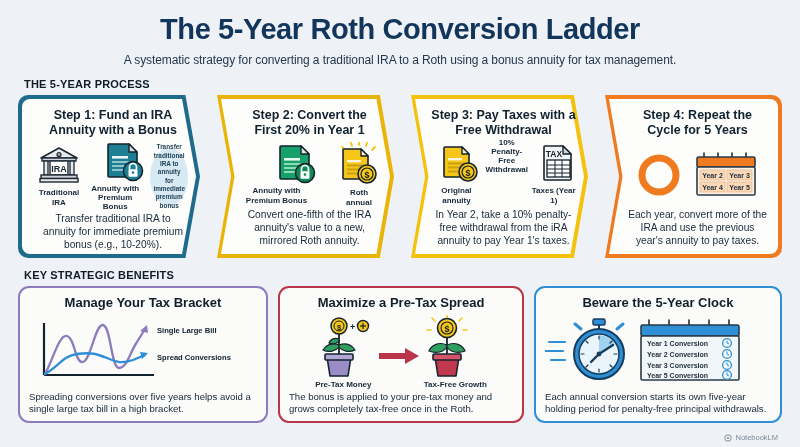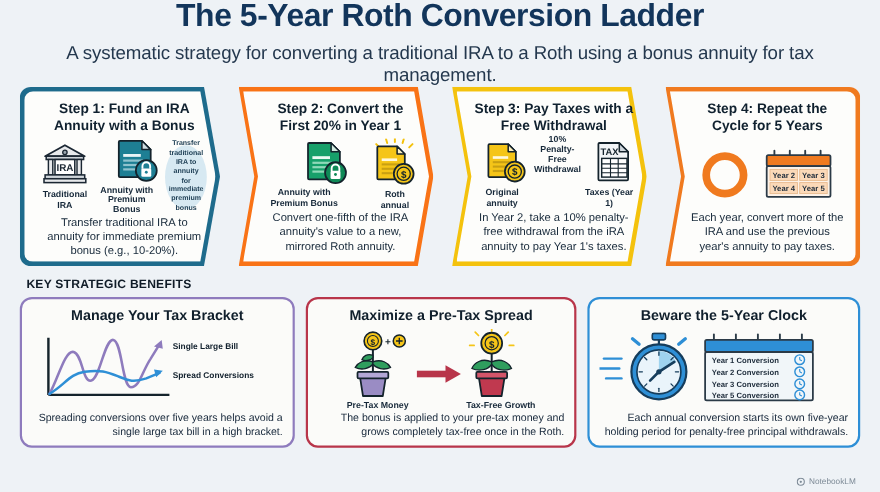--- a/index.html
+++ b/index.html
@@ -9,25 +9,25 @@
     font-family: "Liberation Sans", sans-serif;
     color: #1b2a3a;
     overflow: hidden;
     position: relative;
   }
   .page { width: 800px; height: 447px; position: relative; padding: 0 18px; }
 
   
   .title {
     text-align: center; font-size: 29px; font-weight: bold;
-    color: #12355b; letter-spacing: -0.4px; 
+    color: #12355b; letter-spacing: -0.4px; padding-top: 14px;
     line-height: 1.1;
   }
   .subtitle {
-    text-align: center; font-size: 17px; color: #24384e;
+    text-align: center; font-size: 12px; color: #24384e;
     margin-top: 7px; letter-spacing: -0.1px;
   }
   .section-label {
     font-size: 11px; font-weight: bold; letter-spacing: 0.2px;
     color: #101c28; margin: 11px 0 5px 6px; text-transform: uppercase;
   }
 
   
   .steps { display: flex; align-items: stretch; gap: 17px; height: 163px; }
   .step {
@@ -77,40 +77,41 @@
     flex: 1; background: #fbfbf9; border-radius: 11px;
     border: 2px solid #a21caf; padding: 7px 9px 6px;
     display: flex; flex-direction: column; align-items: center;
   }
   .bcard-title {
     font-size: 13px; font-weight: bold; text-align: center;
     color: #101f2c; margin-bottom: 2px;
   }
   .bcard-art { flex: 1; display: flex; align-items: center; justify-content: center; width: 100%; }
   .bcard-desc {
-    font-size: 9.6px; text-align: right; line-height: 1.25; color: #16273a;
+    font-size: 9.6px; text-align: left; line-height: 1.25; color: #16273a;
   }
 
   .legend-txt { font-size: 7.6px; font-weight: bold; fill: #101f2c; }
   .cal-txt { font-size: 7px; font-weight: bold; fill: #1d2b3a; }
 
   .footer {
     position: absolute; right: 22px; bottom: 5px;
     font-size: 7.5px; color: #7d8a96; display: flex; align-items: center; gap: 3px;
   }
   svg { display: block; }
 </style>
 </head>
 <body>
 
 <div class="page">
 
   <div class="title">The 5-Year Roth Conversion Ladder</div>
   <div class="subtitle">A systematic strategy for converting a traditional IRA to a Roth using a bonus annuity for tax management.</div>
 
+  <div class="section-label">THE 5-YEAR PROCESS</div>
 
   <div class="steps">
 
     <div class="step first" style="background:#1e6b8c">
       <div class="step-inner"></div>
       <div class="step-content">
         <div class="step-title">Step 1: Fund an IRA Annuity with a Bonus</div>
         <div class="step-icons">
           <div class="icon-block">
             <svg width="42" height="40" viewBox="0 0 42 40">
@@ -140,21 +141,21 @@
               <circle cx="27" cy="30.6" r="1.3" fill="#1e7f94"></circle>
             </svg>
             <div class="icon-cap">Annuity with Premium Bonus</div>
           </div>
           <div class="bubble">Transfer traditional IRA to annuity for immediate premium bonus</div>
         </div>
         <div class="step-desc">Transfer traditional IRA to annuity for immediate premium bonus (e.g., 10-20%).</div>
       </div>
     </div>
 
-    <div class="step" style="background:#f97316">
+    <div class="step" style="background:#eab308">
       <div class="step-inner"></div>
       <div class="step-content">
         <div class="step-title">Step 2: Convert the First 20% in Year 1</div>
         <div class="step-icons" style="gap:20px">
           <div class="icon-block">
             <svg width="38" height="40" viewBox="0 0 38 40">
               <path d="M3 2 h20 l8 8 v24 a1 1 0 0 1 -1 1 H3 a1 1 0 0 1 -1 -1 V3 a1 1 0 0 1 1 -1z" fill="#17a06a" stroke="#14232c" stroke-width="1.6" stroke-linejoin="round"></path>
               <path d="M23 2 l8 8 h-8z" fill="#d2ece0" stroke="#14232c" stroke-width="1.4" stroke-linejoin="round"></path>
               <rect x="6" y="14" width="16" height="2.6" fill="#eafaf2"></rect>
               <rect x="6" y="19" width="18" height="2" fill="#8fd9b8"></rect>

